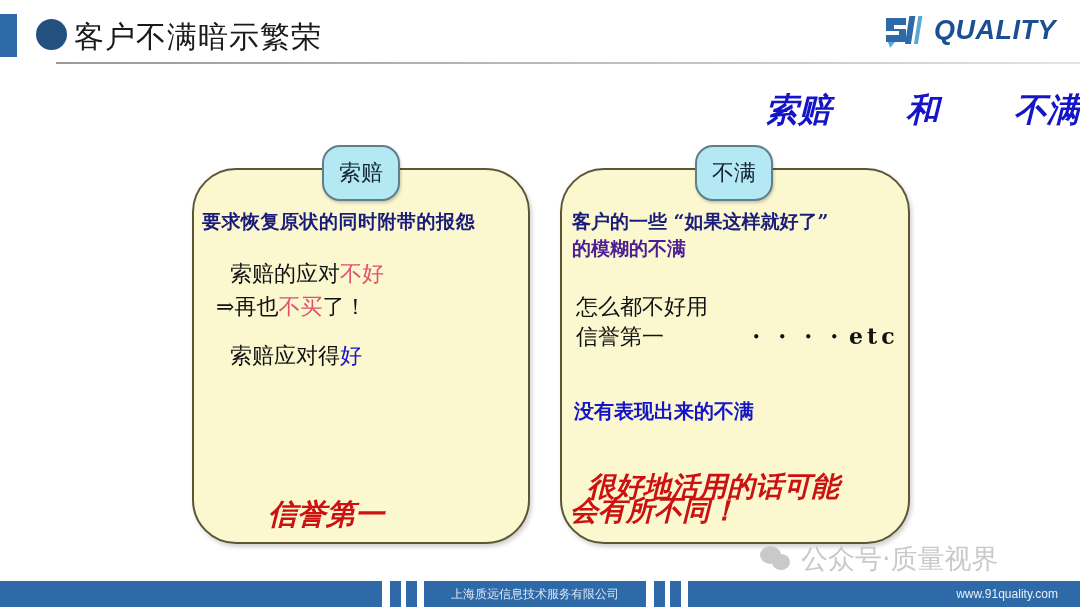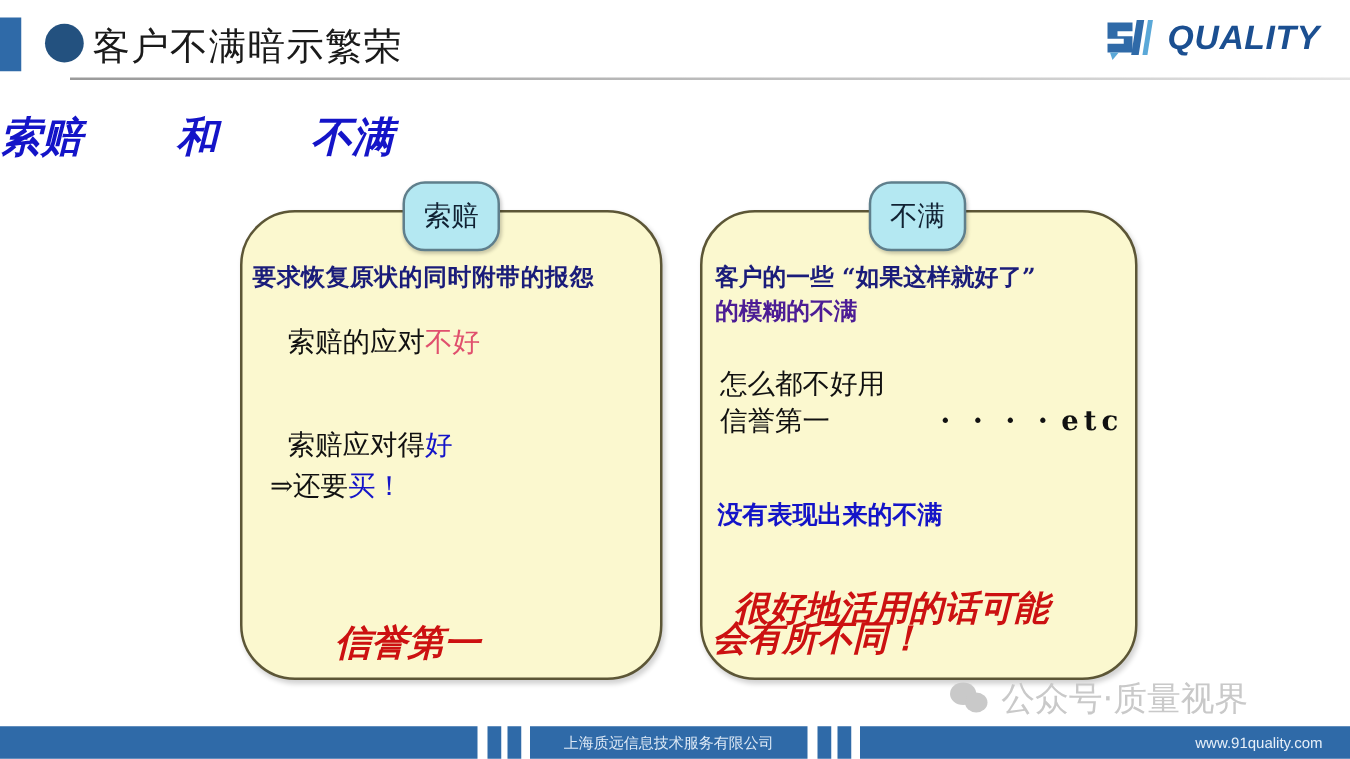--- a/index.html
+++ b/index.html
@@ -21,21 +21,21 @@
   .hdr-rule{position:absolute;left:56px;top:62px;width:1024px;height:2px;
             background:linear-gradient(to right,#9a9a9a,#c9c9c9 70%,#e4e4e4);}
 
   
   .logo{position:absolute;right:24px;top:12px;display:flex;align-items:center;gap:6px;}
   .logo-mark{width:46px;height:36px;position:relative;}
   .logo-word{font-size:27px;font-weight:bold;font-style:italic;color:#1b4f91;
              font-family:"Liberation Sans",sans-serif;letter-spacing:.5px;}
 
   
-  .sec-title{position:absolute;left:0;top:88px;width:1080px;text-align:left;}
+  .sec-title{position:absolute;left:0;top:88px;width:1080px;text-align:right;}
   .sec-title span{display:inline-block;color:#1414c8;font-size:33px;font-style:italic;
      font-family:"DejaVu Serif","Liberation Serif",serif;font-weight:600;}
   .gap-a{width:66px;display:inline-block;}
   .gap-b{width:66px;display:inline-block;}
 
   
   .card{position:absolute;background:#fbf8cf;border:2px solid #5c5636;border-radius:44px;
         box-shadow:2px 3px 4px rgba(0,0,0,.18);}
   .card-left{left:192px;top:168px;width:334px;height:372px;}
   .card-right{left:560px;top:168px;width:346px;height:372px;}
@@ -126,25 +126,25 @@
   </div>
 
   <div class="card card-left"></div>
   <div class="badge badge-left">索赔</div>
 
   <div class="ln l-head">要求恢复原状的同时附带的报怨</div>
 
   <div class="ln l1">
     <span>索赔的应对</span><span class="pink">不好</span>
   </div>
+  <div class="ln l2">
+    <span>⇒再也</span><span class="pink">不买</span><span>了！</span>
+  </div>
   <div class="ln l3">
     <span>索赔应对得</span><span class="blue">好</span>
-  </div>
-  <div class="ln l4">
-    <span>⇒还要</span><span class="blue">买！</span>
   </div>
   <div class="ln l-red">信誉第一</div>
 
   <div class="card card-right"></div>
   <div class="badge badge-right">不满</div>
 
   <div class="ln r-head1">客户的一些 “如果这样就好了”</div>
   <div class="ln r-head2">的模糊的不满</div>
   <div class="ln r1">怎么都不好用</div>
   <div class="ln r2">信誉第一</div>

